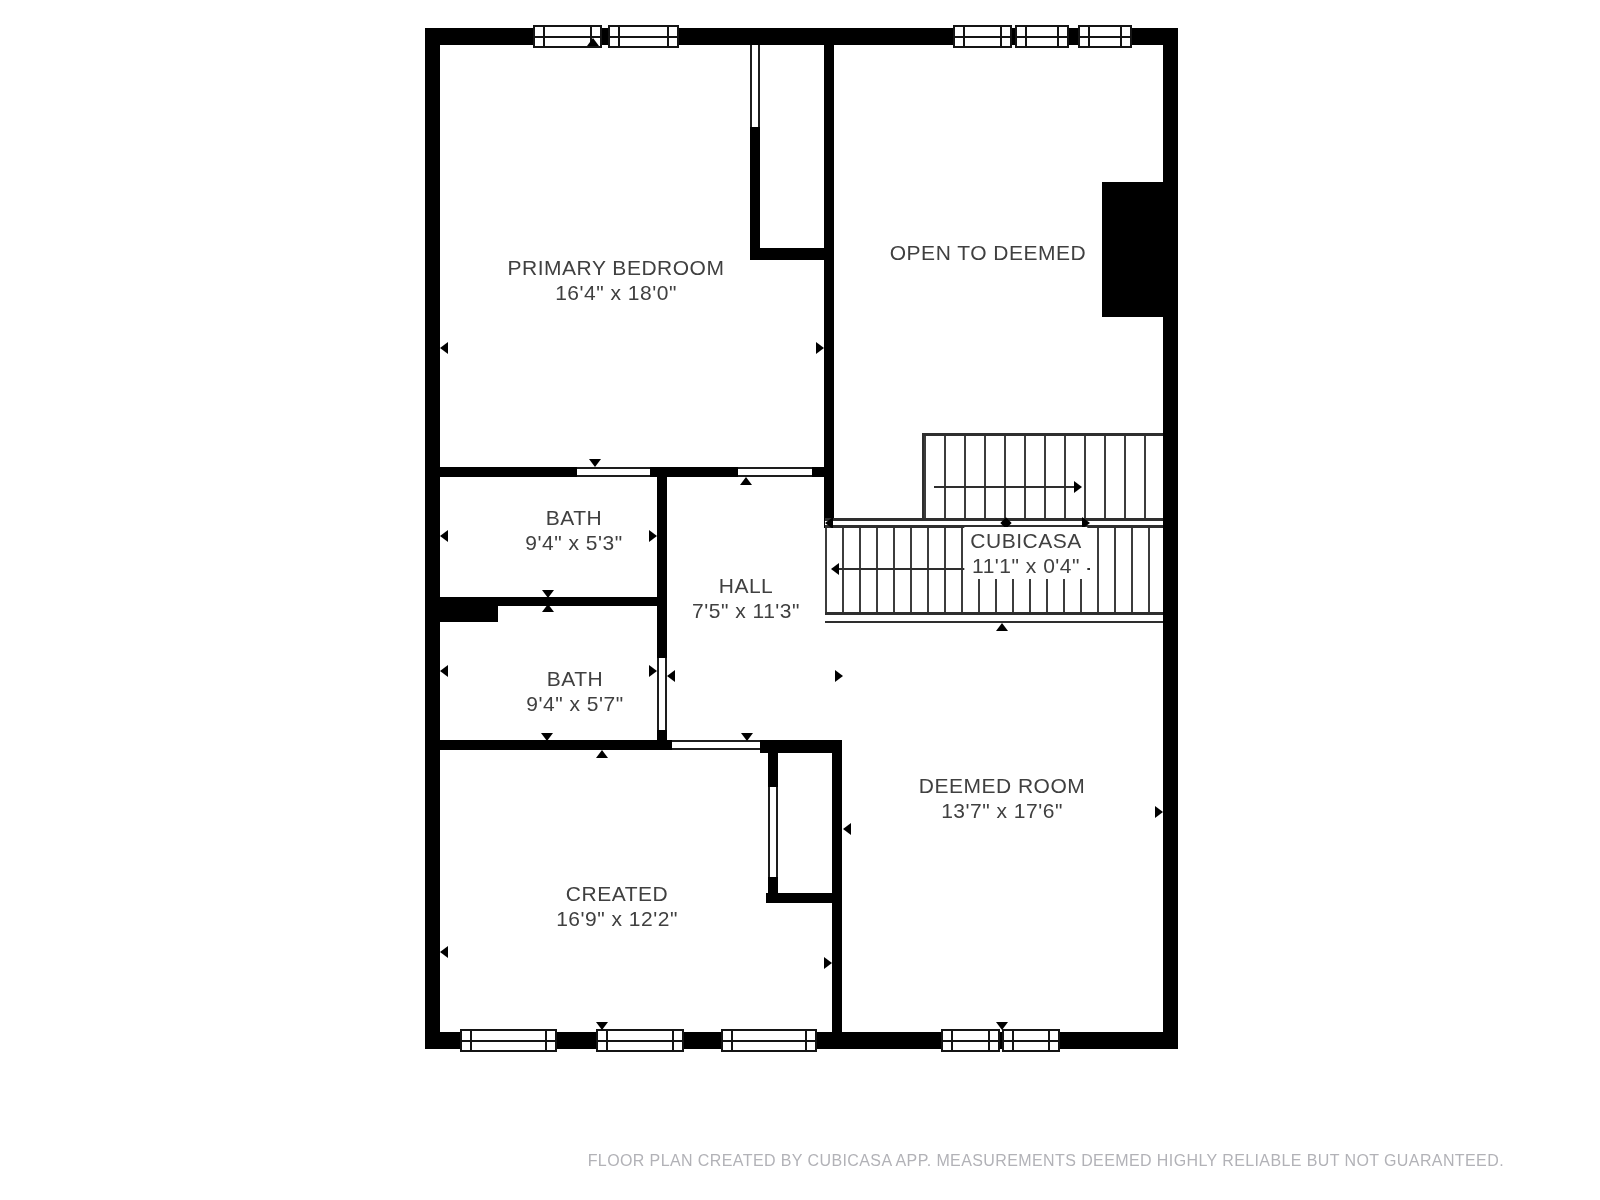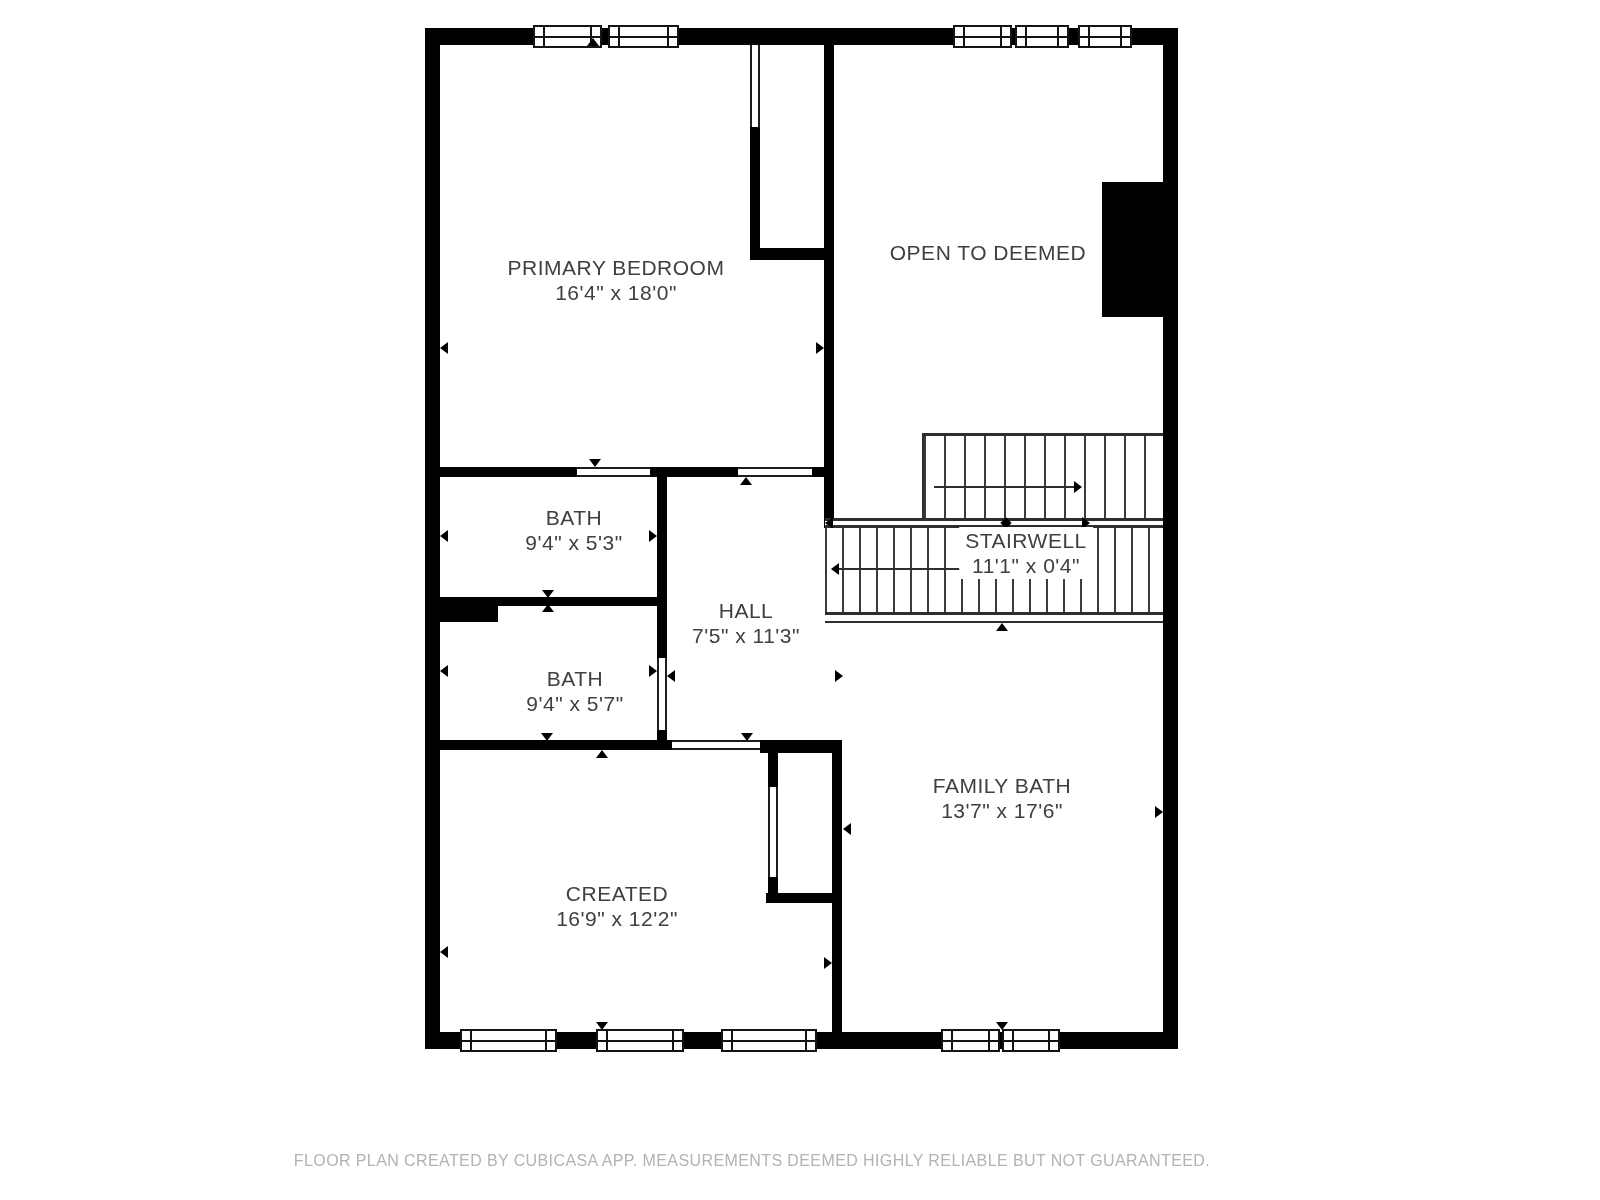--- a/index.html
+++ b/index.html
@@ -37,21 +37,21 @@
   .tri-down{border-left:6px solid transparent;border-right:6px solid transparent;border-top:8px solid #000;}
   .tri-left{border-top:6px solid transparent;border-bottom:6px solid transparent;border-right:8px solid #000;}
   .tri-right{border-top:6px solid transparent;border-bottom:6px solid transparent;border-left:8px solid #000;}
   .diamond{position:absolute;width:8px;height:8px;background:#000;transform:rotate(45deg);}
   .room-label{
     position:absolute;transform:translate(-50%,-50%);text-align:center;
     color:#404040;font-size:21px;line-height:25px;letter-spacing:0.5px;white-space:nowrap;
   }
   .room-label.boxed{background:#ffffff;padding:1px 6px;}
   .footer-note{
-    position:absolute;left:0;right:0;top:1152px;text-align:center;
+    position:absolute;left:0;right:0;top:1152px;text-align:right;
     color:#b2b2b7;font-size:16px;letter-spacing:0.4px;white-space:nowrap;
   }
 </style>
 </head>
 <body>
 
 <div id="stage">
 
   <div class="wall" style="left:425px;top:28px;width:753px;height:17px"></div>
   <div class="wall" style="left:425px;top:28px;width:15px;height:1021px"></div>
@@ -136,36 +136,36 @@
     <div>PRIMARY BEDROOM</div>
     <div>16'4" x 18'0"</div>
   </div>
   <div class="room-label" style="left:988px;top:252px">
     <div>OPEN TO DEEMED</div>
   </div>
   <div class="room-label" style="left:574px;top:530px">
     <div>BATH</div>
     <div>9'4" x 5'3"</div>
   </div>
-  <div class="room-label" style="left:746px;top:623px">
+  <div class="room-label" style="left:746px;top:598px">
     <div>HALL</div>
     <div>7'5" x 11'3"</div>
   </div>
   <div class="room-label boxed" style="left:1026px;top:553px">
-    <div>STAIRWELL</div>
+    <div>CUBICASA</div>
     <div>11'1" x 0'4"</div>
   </div>
   <div class="room-label" style="left:575px;top:691px">
     <div>BATH</div>
     <div>9'4" x 5'7"</div>
   </div>
   <div class="room-label" style="left:617px;top:906px">
     <div>CREATED</div>
     <div>16'9" x 12'2"</div>
   </div>
   <div class="room-label" style="left:1002px;top:798px">
-    <div>FAMILY BATH</div>
+    <div>DEEMED ROOM</div>
     <div>13'7" x 17'6"</div>
   </div>
 
   <div class="footer-note">FLOOR PLAN CREATED BY CUBICASA APP. MEASUREMENTS DEEMED HIGHLY RELIABLE BUT NOT GUARANTEED.</div>
 
 </div>
 
 </body></html>

